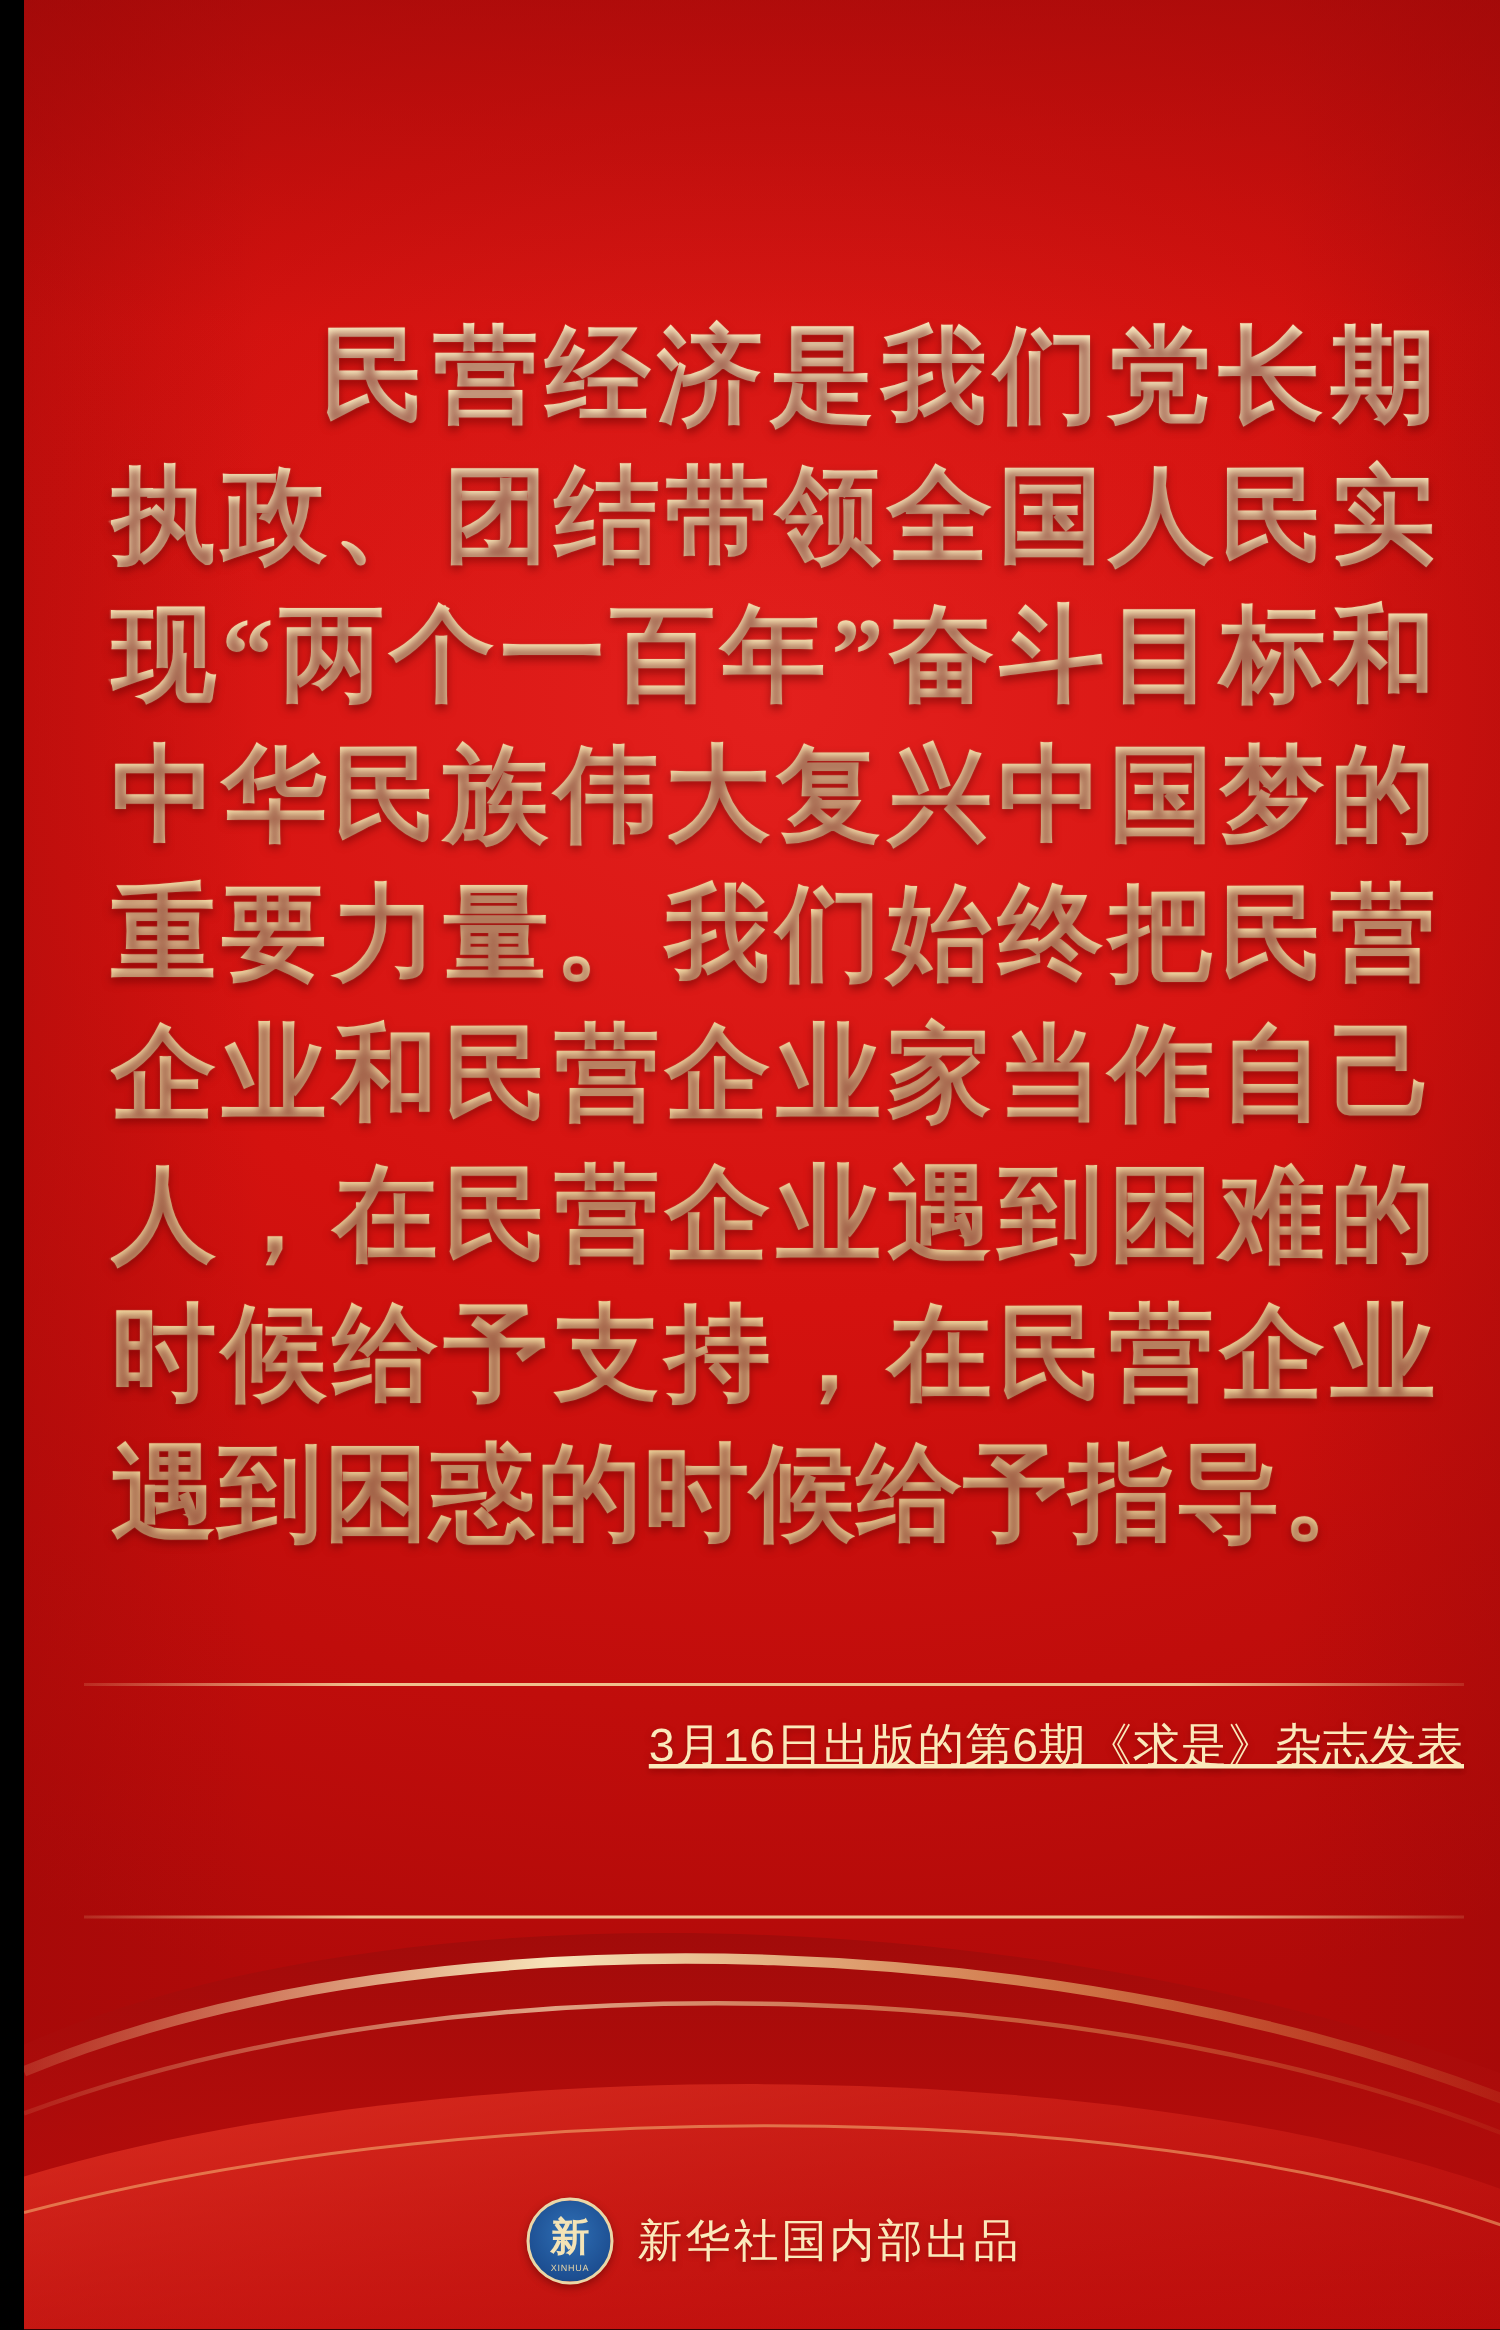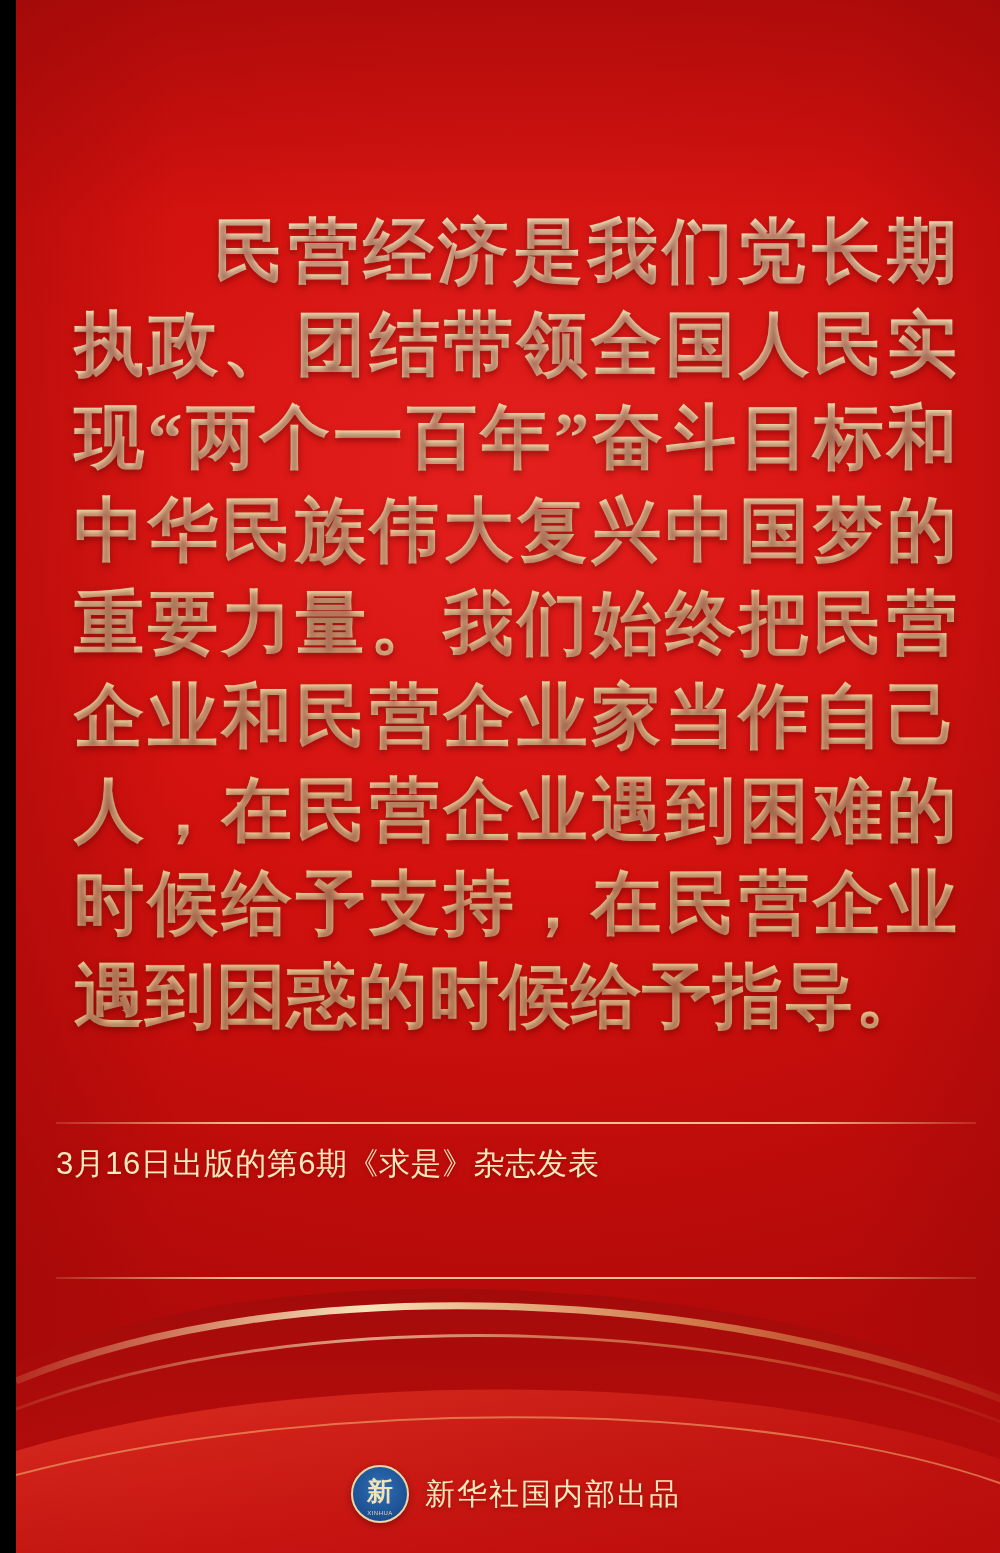--- a/index.html
+++ b/index.html
@@ -61,23 +61,24 @@
     background: linear-gradient(to right, rgba(247,223,164,0.15), rgba(247,223,164,0.85) 20%, rgba(247,223,164,0.85) 80%, rgba(247,223,164,0.15));
   }
   .divider.top { top: 1122px; }
   .divider.bottom { top: 1277px; }
 
   .caption {
     position: absolute;
     left: 40px;
     right: 40px;
     top: 1142px;
-    text-align: left;
+    text-align: right;
     color: #fbe9bb;
     font-family: "Liberation Sans", "DejaVu Sans", sans-serif;
+    text-decoration: underline;
   }
   .caption .line {
     font-size: 31px;
     line-height: 1.45;
     letter-spacing: 0.5px;
     text-shadow: 0 2px 4px rgba(110,0,0,0.5);
   }
 
   
   .swoosh-layer {

